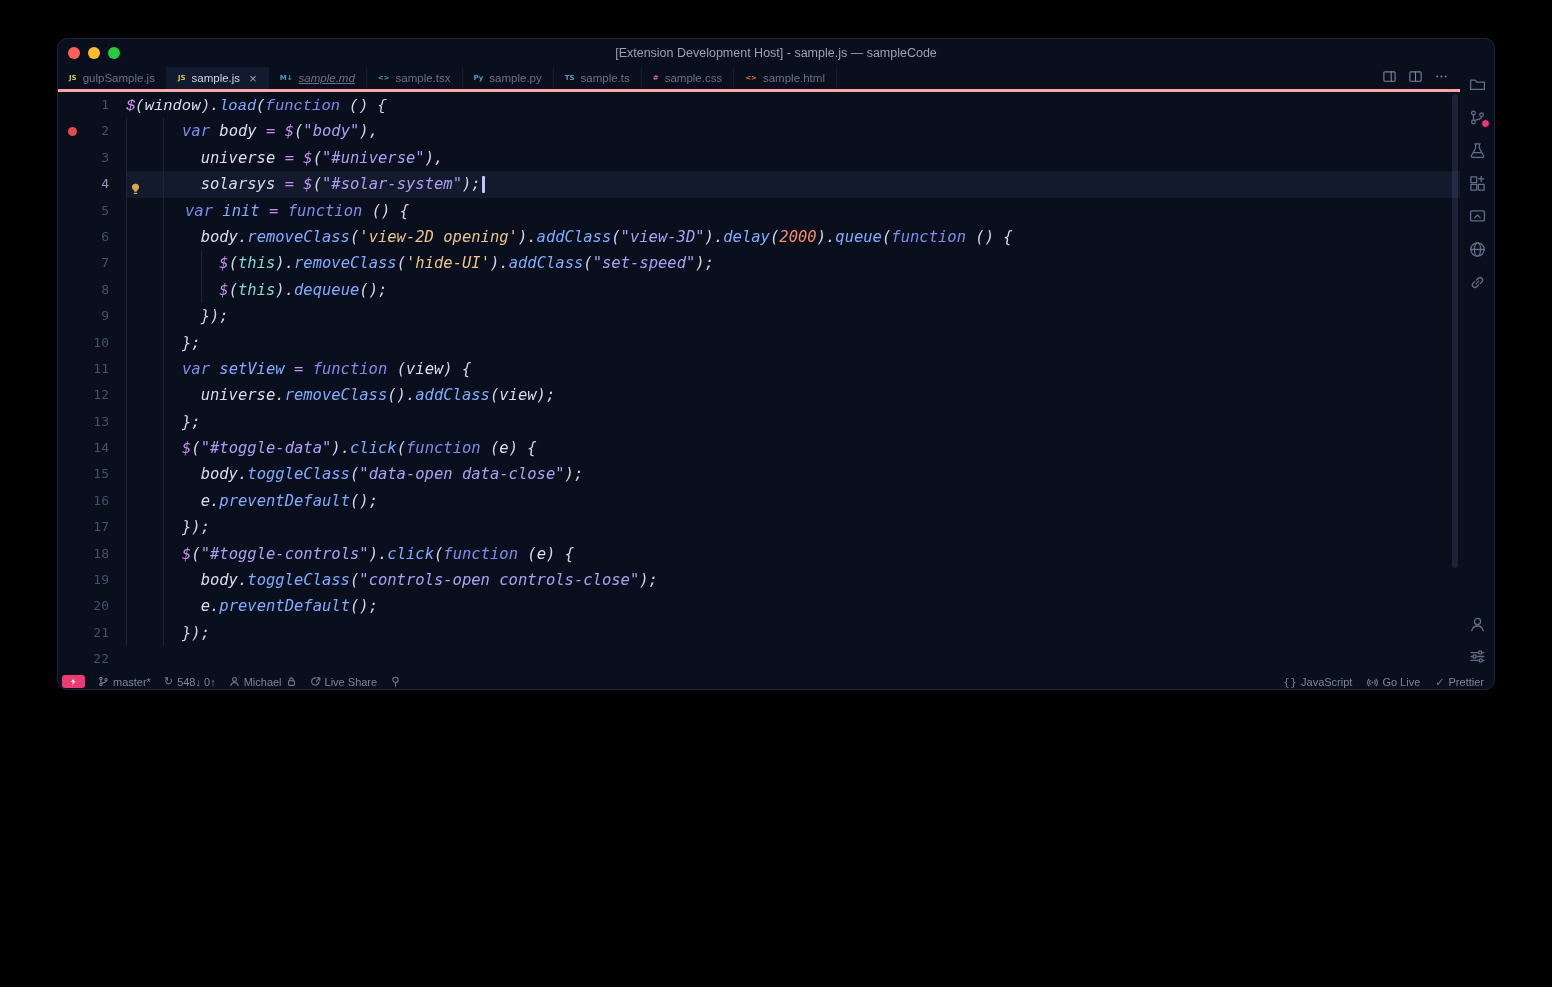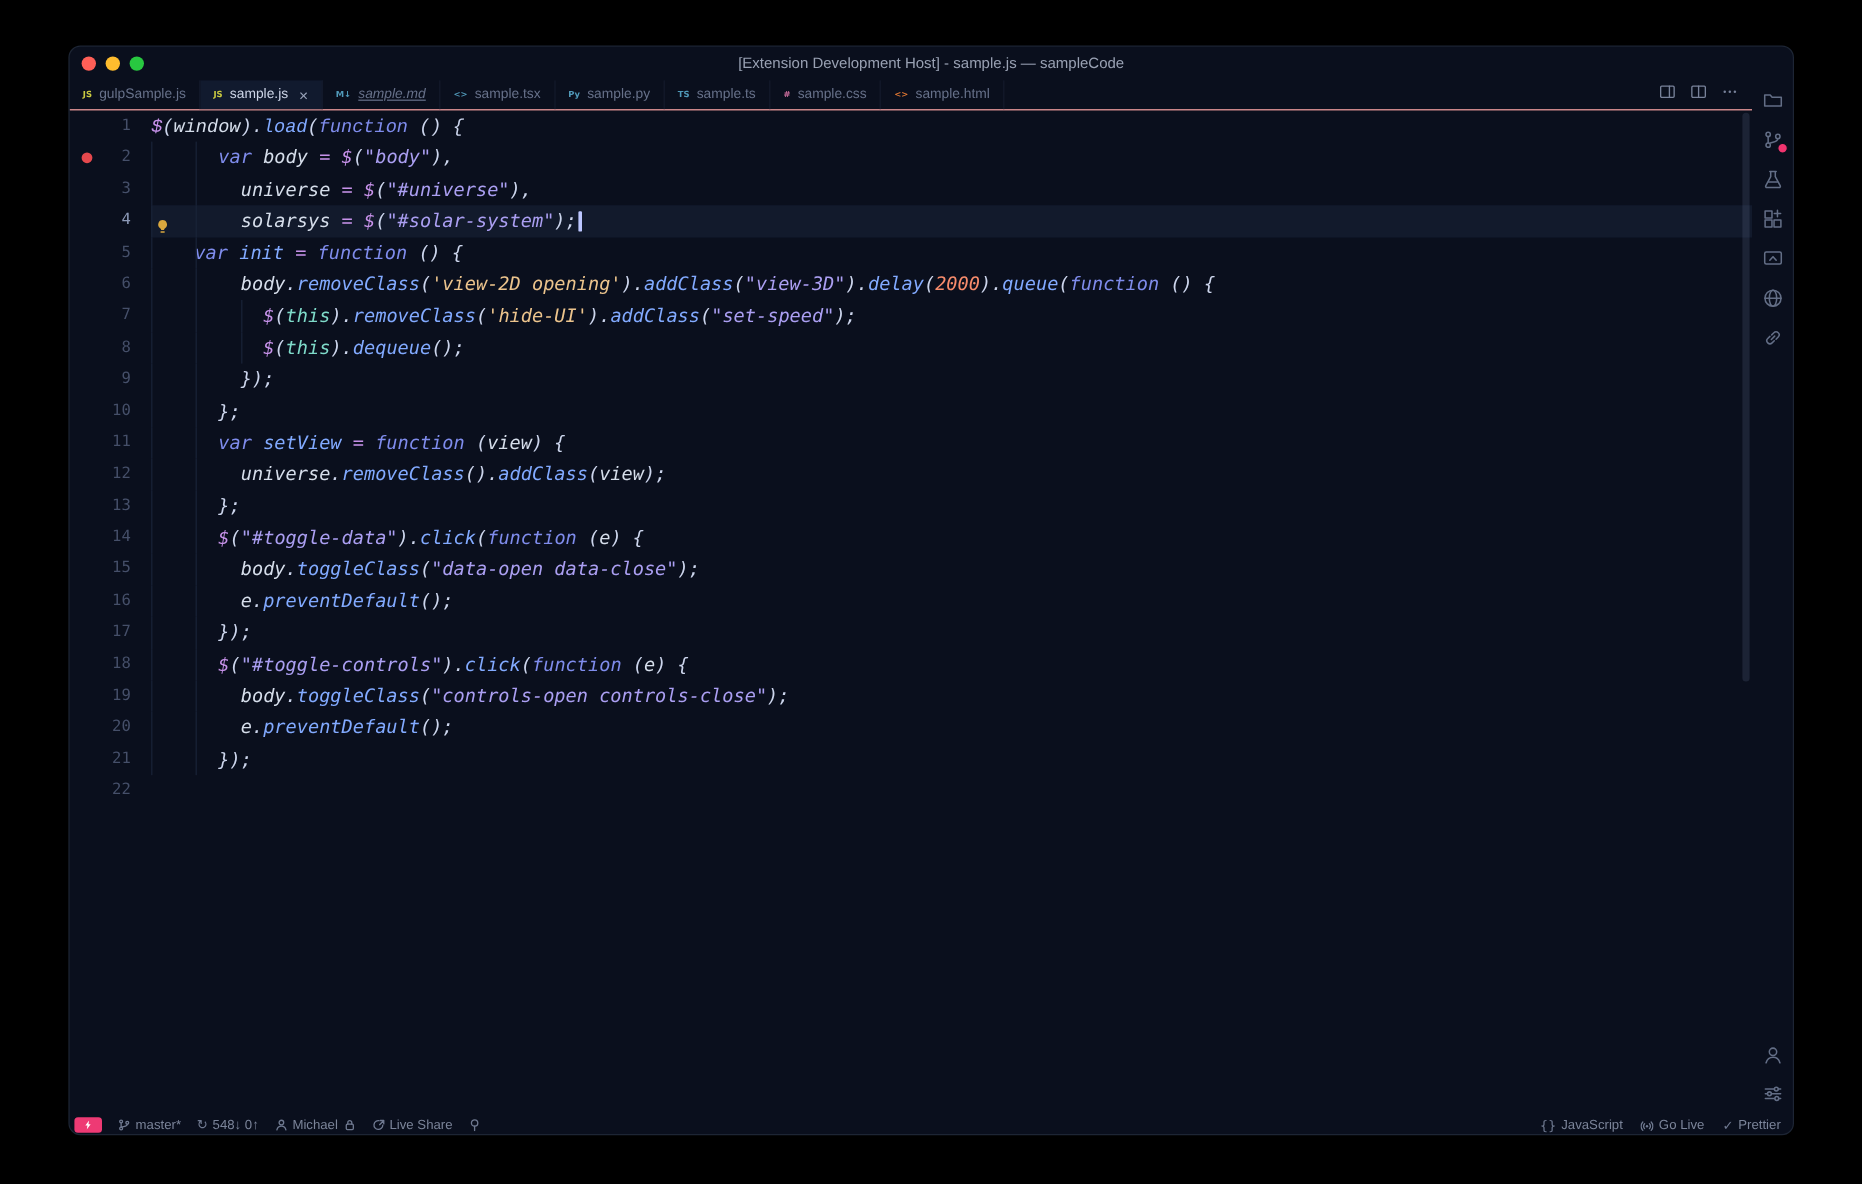--- a/index.html
+++ b/index.html
@@ -1,38 +1,38 @@
 <!DOCTYPE html>
 <html style="--keyword: #7f8cec; --function: #82aaff; --variable: #d6deeb; --punctuation: #ccd5ec; --string_double: #ab9ff2; --string_single: #ecc48d; --number: #f78c6c; --operator: #c792ea; --dollar_sign: #c792ea; --this_keyword: #7fdbca; --plain: #d6deeb; --accent_pink: #ee3a74; --breakpoint_red: #e5484d; --badge_red: #f1346f; --lightbulb_yellow: #d9a73e; --traffic_red: #ff5f57; --traffic_yellow: #febc2e; --traffic_green: #28c840;"><head>
 <meta charset="utf-8">
 <style>
   * { margin:0; padding:0; box-sizing:border-box; }
   html,body { width:1552px; height:987px; background:#000; overflow:hidden;
               font-family:"Liberation Sans","DejaVu Sans",sans-serif; }
 
-  .window { position:absolute; left:57px; top:38px; width:1438px; height:908px;
+  .window { position:absolute; left:57px; top:38px; width:1438px; height:652px;
             background:#0a0f1d; border:1px solid #1d2534; border-radius:10px;
             overflow:hidden; display:flex; flex-direction:column;
             box-shadow:0 24px 70px rgba(0,0,0,.65); }
 
   
   .titlebar { height:28px; flex:none; position:relative; display:flex;
               align-items:center; justify-content:center; }
   .traffic { position:absolute; left:10px; top:8px; display:flex; gap:8px; }
   .light { width:12px; height:12px; border-radius:50%; }
   .light.red{background:var(--traffic_red);} .light.yellow{background:var(--traffic_yellow);}
   .light.green{background:var(--traffic_green);}
   .title { font-size:12.5px; color:#99a1b3; }
 
   .bodyrow { flex:1; display:flex; min-height:0; }
   .leftcol { flex:1; display:flex; flex-direction:column; min-width:0; }
 
   
   .tabbar { height:25px; flex:none; display:flex; align-items:stretch;
-            border-bottom:1px solid #fca5a5;justify-content:center; }
+            border-bottom:3px solid #fca5a5;justify-content:center; }
   .tabs { display:flex; }
   .tab { display:flex; align-items:center; gap:6px; padding:0 11px; font-size:11.5px;
          color:#67718a; border-right:1px solid #141b2c; cursor:default; white-space:nowrap; }
   .tab.active { background:#111a2e; color:#ced6e8; }
   .ficon { font-family:"DejaVu Sans",sans-serif; font-size:7px; font-weight:700;
            display:inline-flex; line-height:1; }
   .tlabel.preview { font-style:italic;text-decoration:underline; }
   .tclose { margin-left:3px; font-size:13px; color:#9aa4ba; }
   .tab-actions { margin-left:auto; display:flex; align-items:center; gap:4px; padding-right:8px; }
   .ea-btn { width:22px; height:22px; display:flex; align-items:center; justify-content:center;
@@ -195,21 +195,21 @@
               </div>
               <div class="codecell"><span class="iguide" style="left: 0px;"></span><span class="iguide" style="left: 37.32px;"></span><span class="bulb"><svg viewBox="0 0 14 14">
                     <path class="bulbfill" d="M7 1.5a4 4 0 0 0-2.2 7.3c.5.35.9.85.9 1.45v.25h2.6v-.25c0-.6.4-1.1.9-1.45A4 4 0 0 0 7 1.5z"></path>
                     <path d="M5.6 12.2h2.8"></path>
                   </svg></span><span class="codetext" style="padding-left: 74.64px;"><span class="tk-v">solarsys </span><span class="tk-op">= </span><span class="tk-dollar">$</span><span class="tk-p">(</span><span class="tk-str2">"#solar-system"</span><span class="tk-p">);</span><span class="caret"></span></span></div>
             </div>
             <div class="line">
               <div class="gut">
                 <span class="lnum">5</span>
               </div>
-              <div class="codecell"><span class="iguide" style="left: 0px;"></span><span class="iguide" style="left: 37.32px;"></span><span class="codetext" style="padding-left: 36px;"><span class="tk-kw">var </span><span class="tk-fn">init </span><span class="tk-op">= </span><span class="tk-kw">function</span><span class="tk-p"> () {</span></span></div>
+              <div class="codecell"><span class="iguide" style="left: 0px;"></span><span class="iguide" style="left: 37.32px;"></span><span class="codetext" style="padding-left: 59px;"><span class="tk-kw">var </span><span class="tk-fn">init </span><span class="tk-op">= </span><span class="tk-kw">function</span><span class="tk-p"> () {</span></span></div>
             </div>
             <div class="line">
               <div class="gut">
                 <span class="lnum">6</span>
               </div>
               <div class="codecell"><span class="iguide" style="left: 0px;"></span><span class="iguide" style="left: 37.32px;"></span><span class="codetext" style="padding-left: 74.64px;"><span class="tk-v">body</span><span class="tk-p">.</span><span class="tk-fn">removeClass</span><span class="tk-p">(</span><span class="tk-str1">'view-2D opening'</span><span class="tk-p">).</span><span class="tk-fn">addClass</span><span class="tk-p">(</span><span class="tk-str2">"view-3D"</span><span class="tk-p">).</span><span class="tk-fn">delay</span><span class="tk-p">(</span><span class="tk-num">2000</span><span class="tk-p">).</span><span class="tk-fn">queue</span><span class="tk-p">(</span><span class="tk-kw">function</span><span class="tk-p"> () {</span></span></div>
             </div>
             <div class="line">
               <div class="gut">
                 <span class="lnum">7</span>

